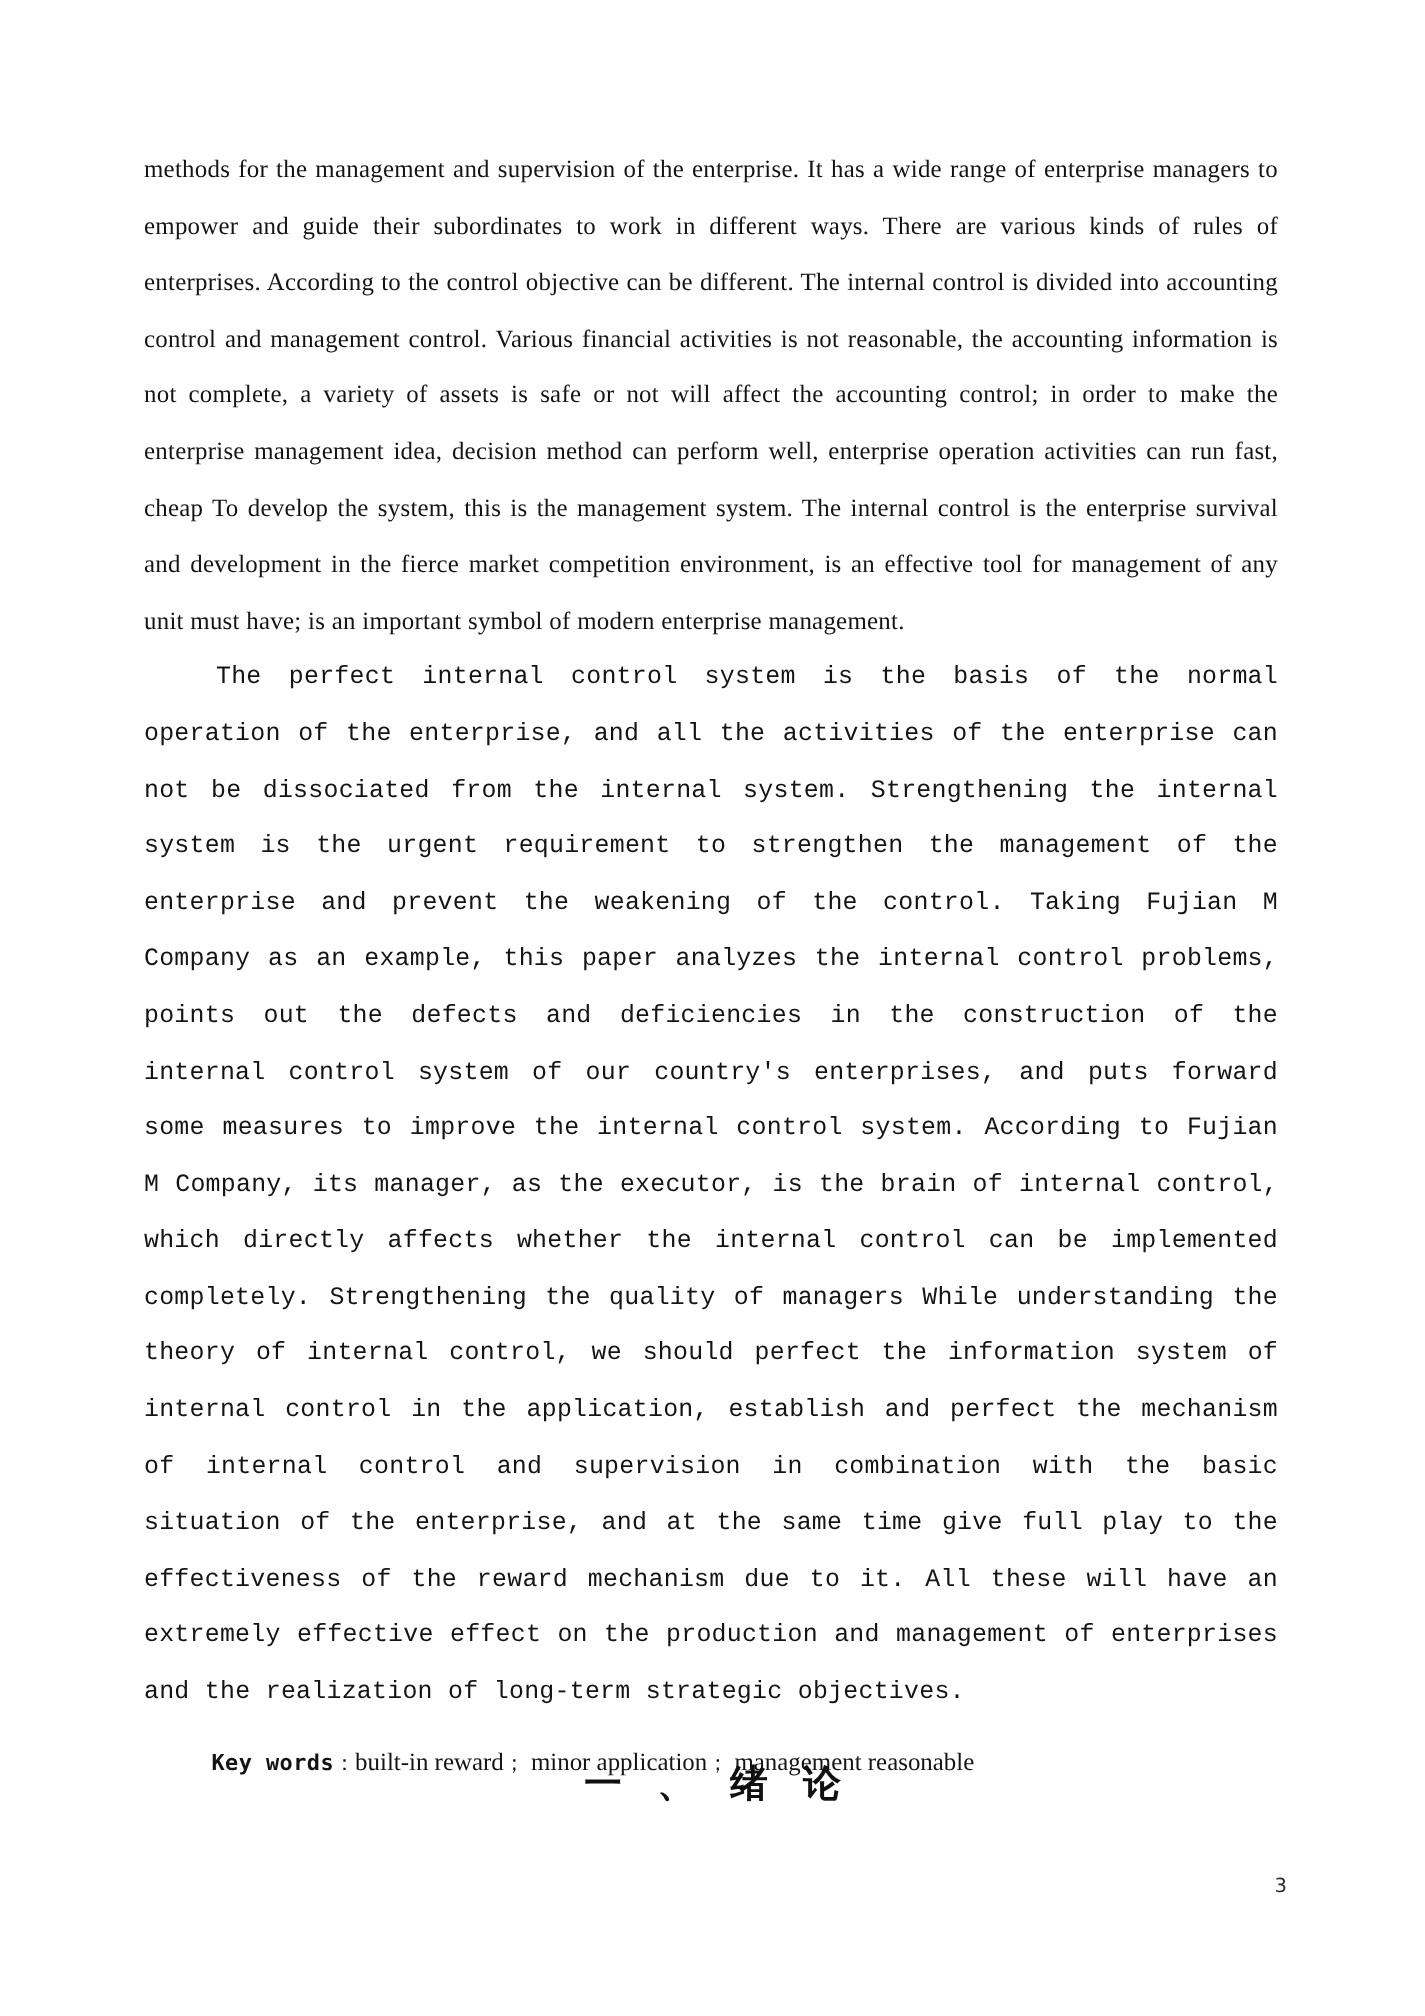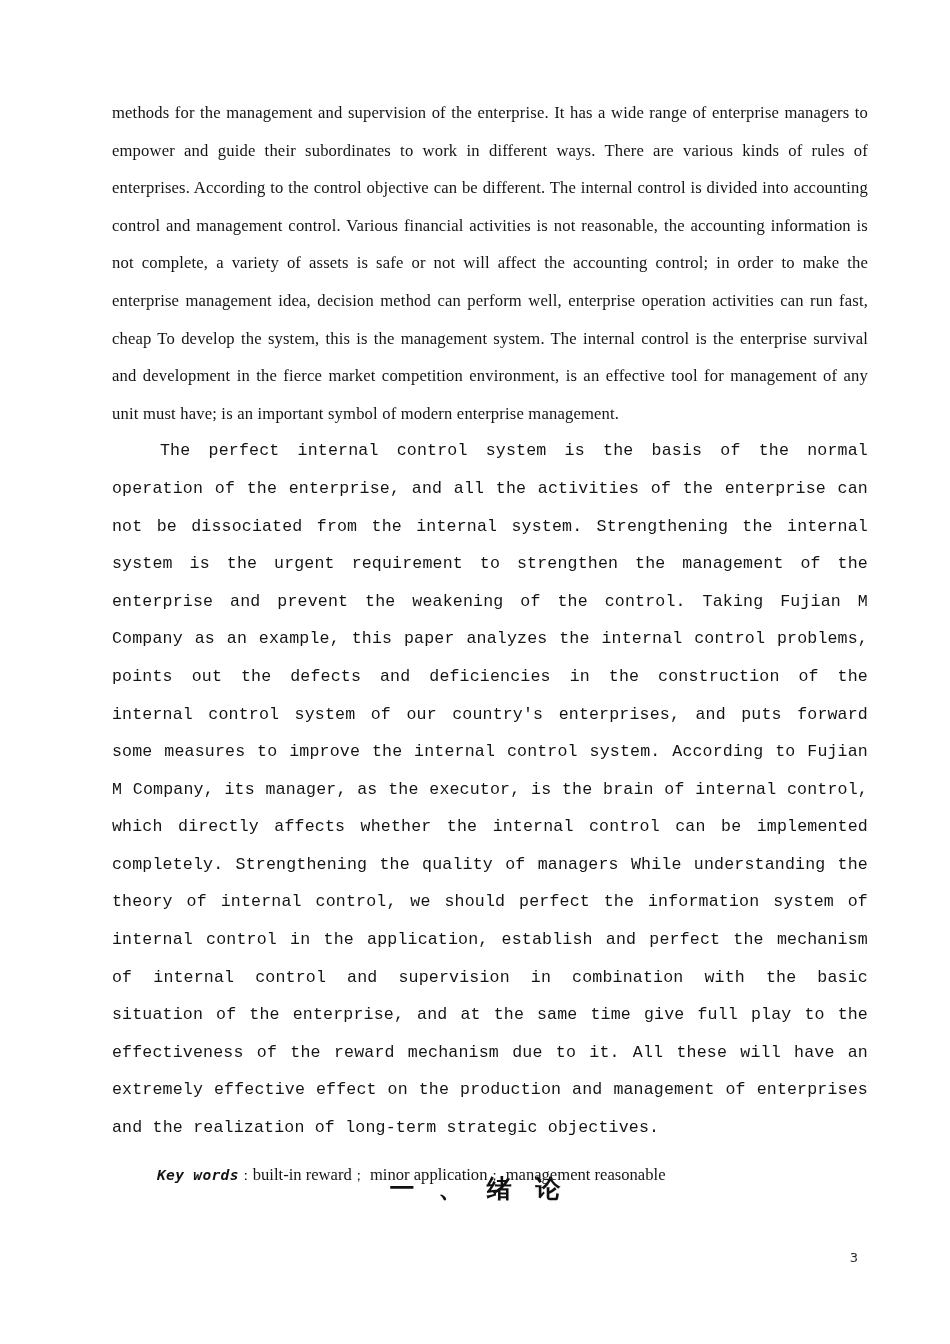--- a/index.html
+++ b/index.html
@@ -20,21 +20,21 @@
     width: 950px;
     height: 1344px;
     margin: 0 auto;
     background: #ffffff;
     overflow: hidden;
     box-sizing: border-box;
   }
 
   .text-block {
     position: absolute;
-    left: 112px;
+    left: 96px;
     top: 94px;
     width: 756px;
   }
 
   .para {
     margin: 0;
     font-size: 16.6px;
     line-height: 37.6px;
     text-align: justify;
     text-justify: inter-word;
@@ -58,21 +58,20 @@
     padding-left: 45px;
     color: #141414;
     white-space: nowrap;
   }
 
   .kw-label {
     font-family: "DejaVu Sans Mono", "Liberation Mono", monospace;
     font-weight: bold;
     font-size: 14.6px;
     letter-spacing: 0.02em;
-    font-style: italic;
   }
 
   .kw-sep {
     font-family: "DejaVu Sans", "Liberation Sans", sans-serif;
     font-size: 14px;
   }
 
   .chapter-heading {
     position: absolute;
     left: 0;

